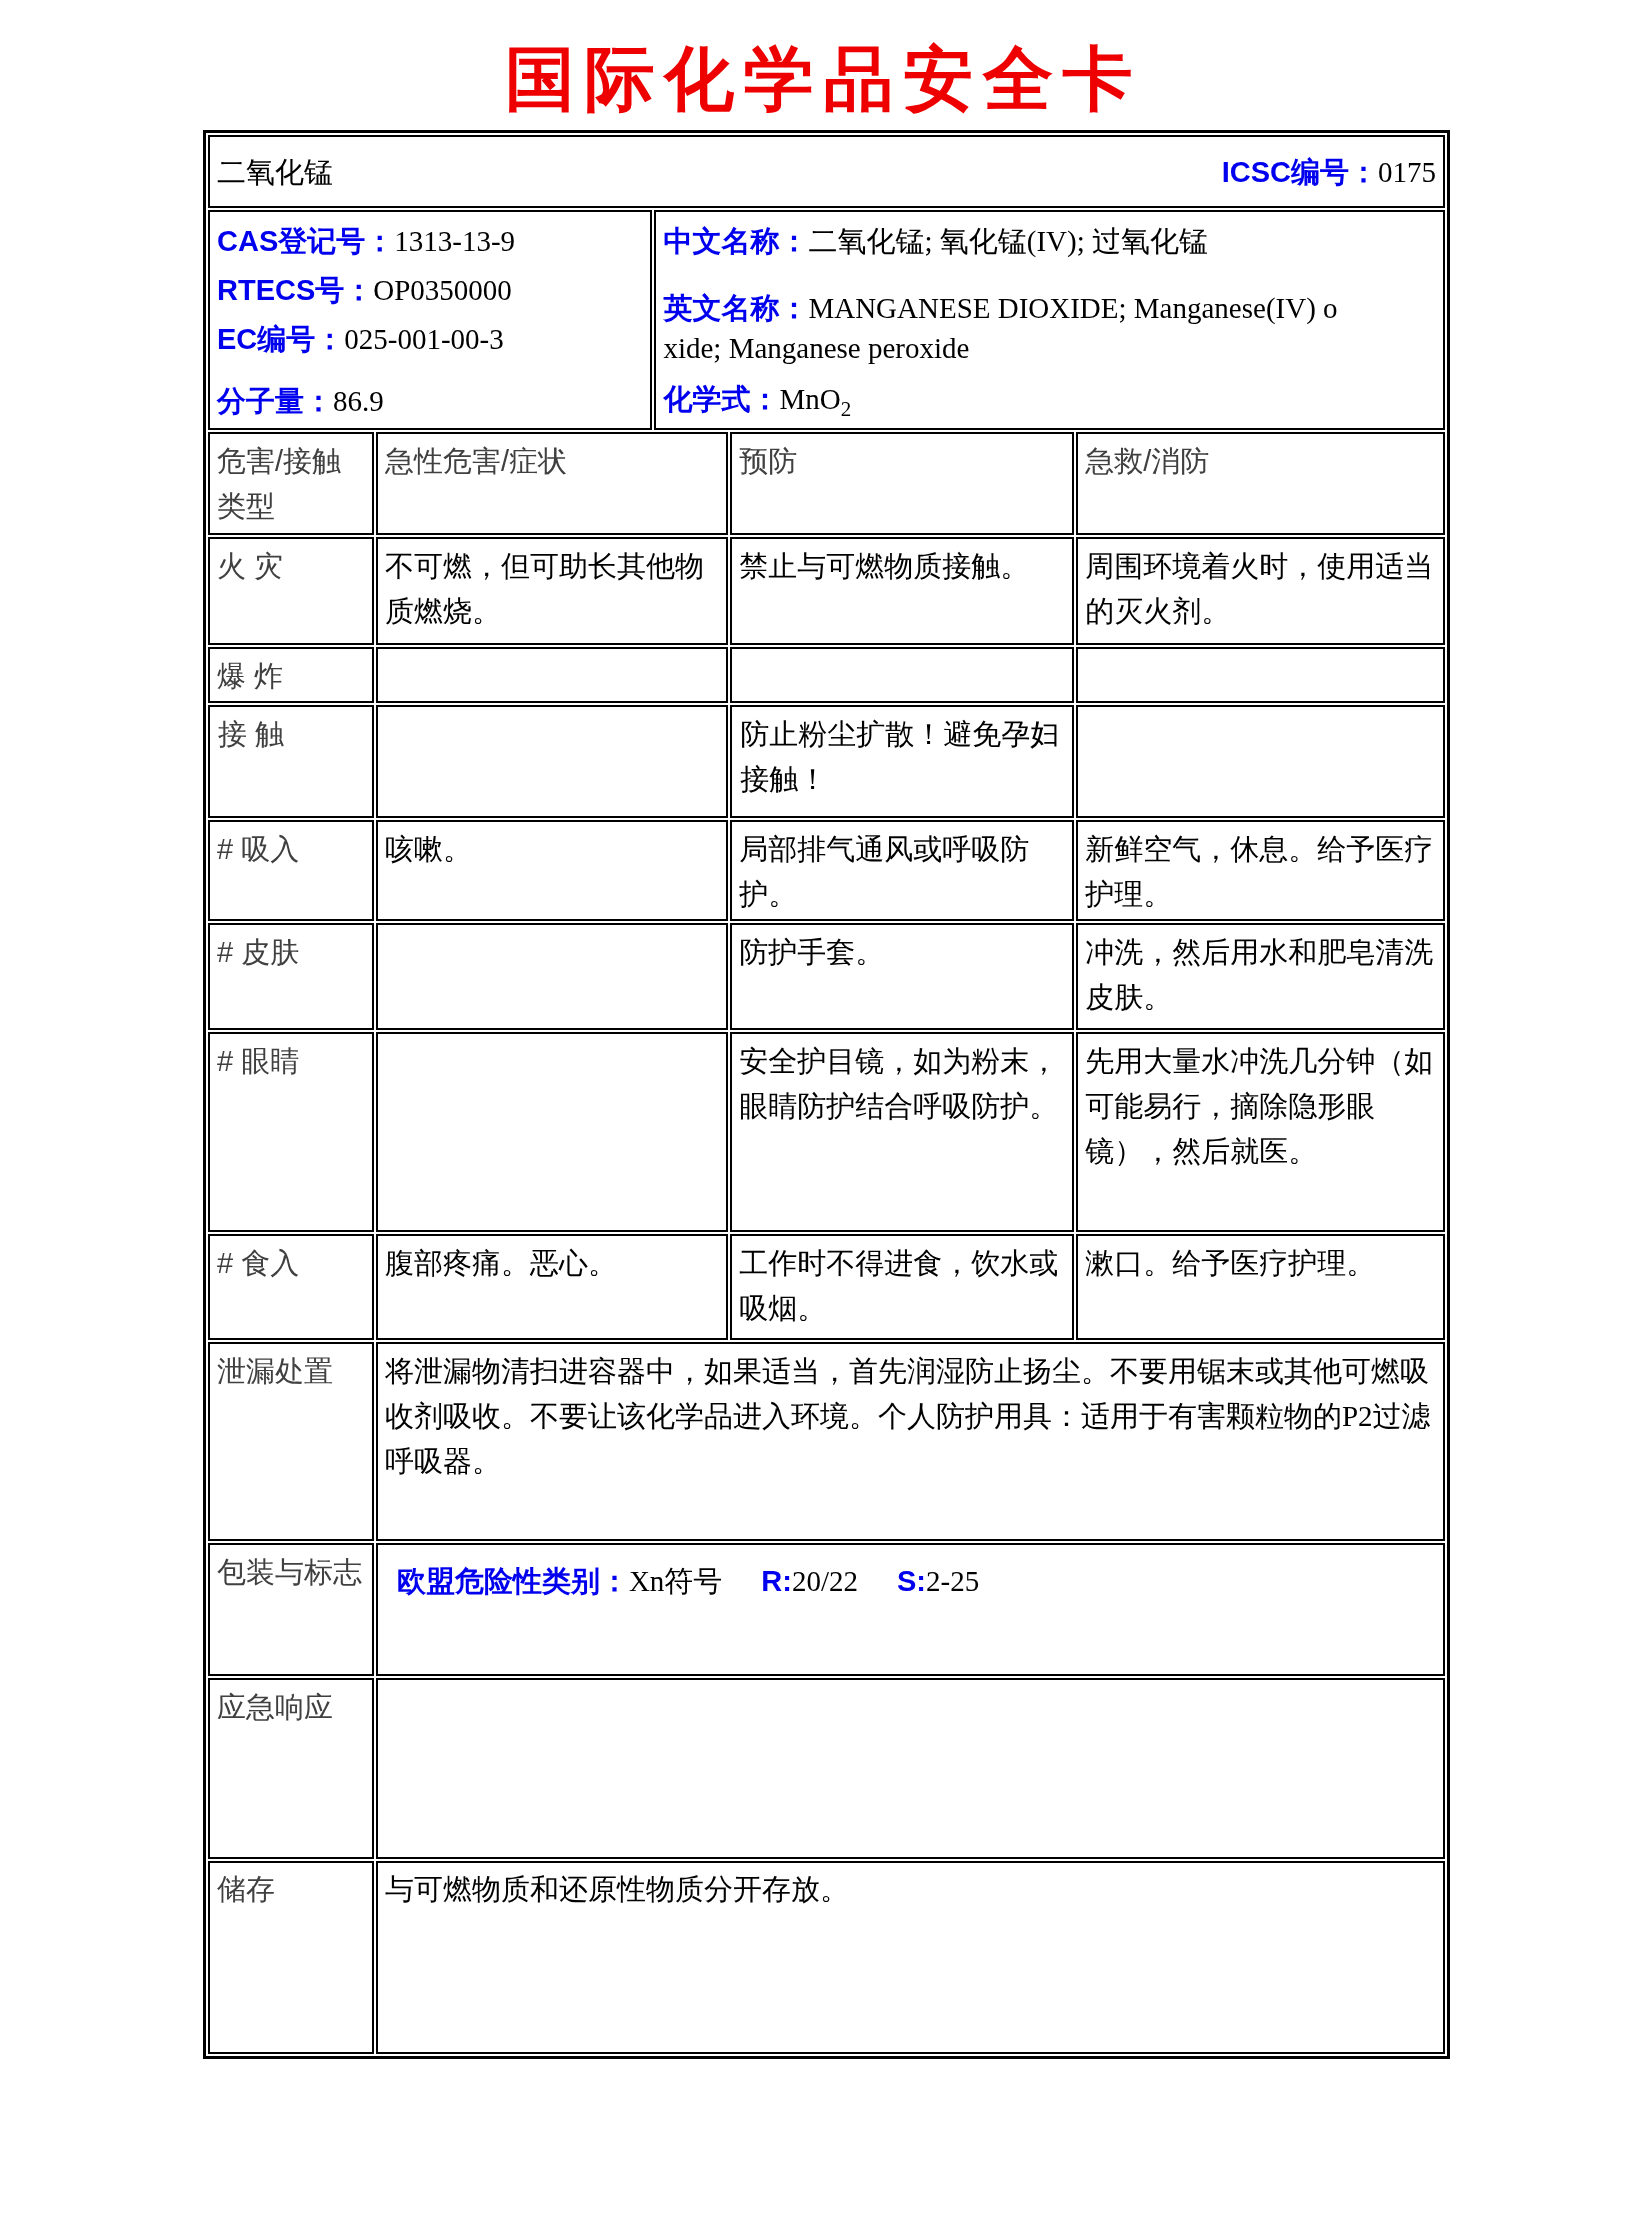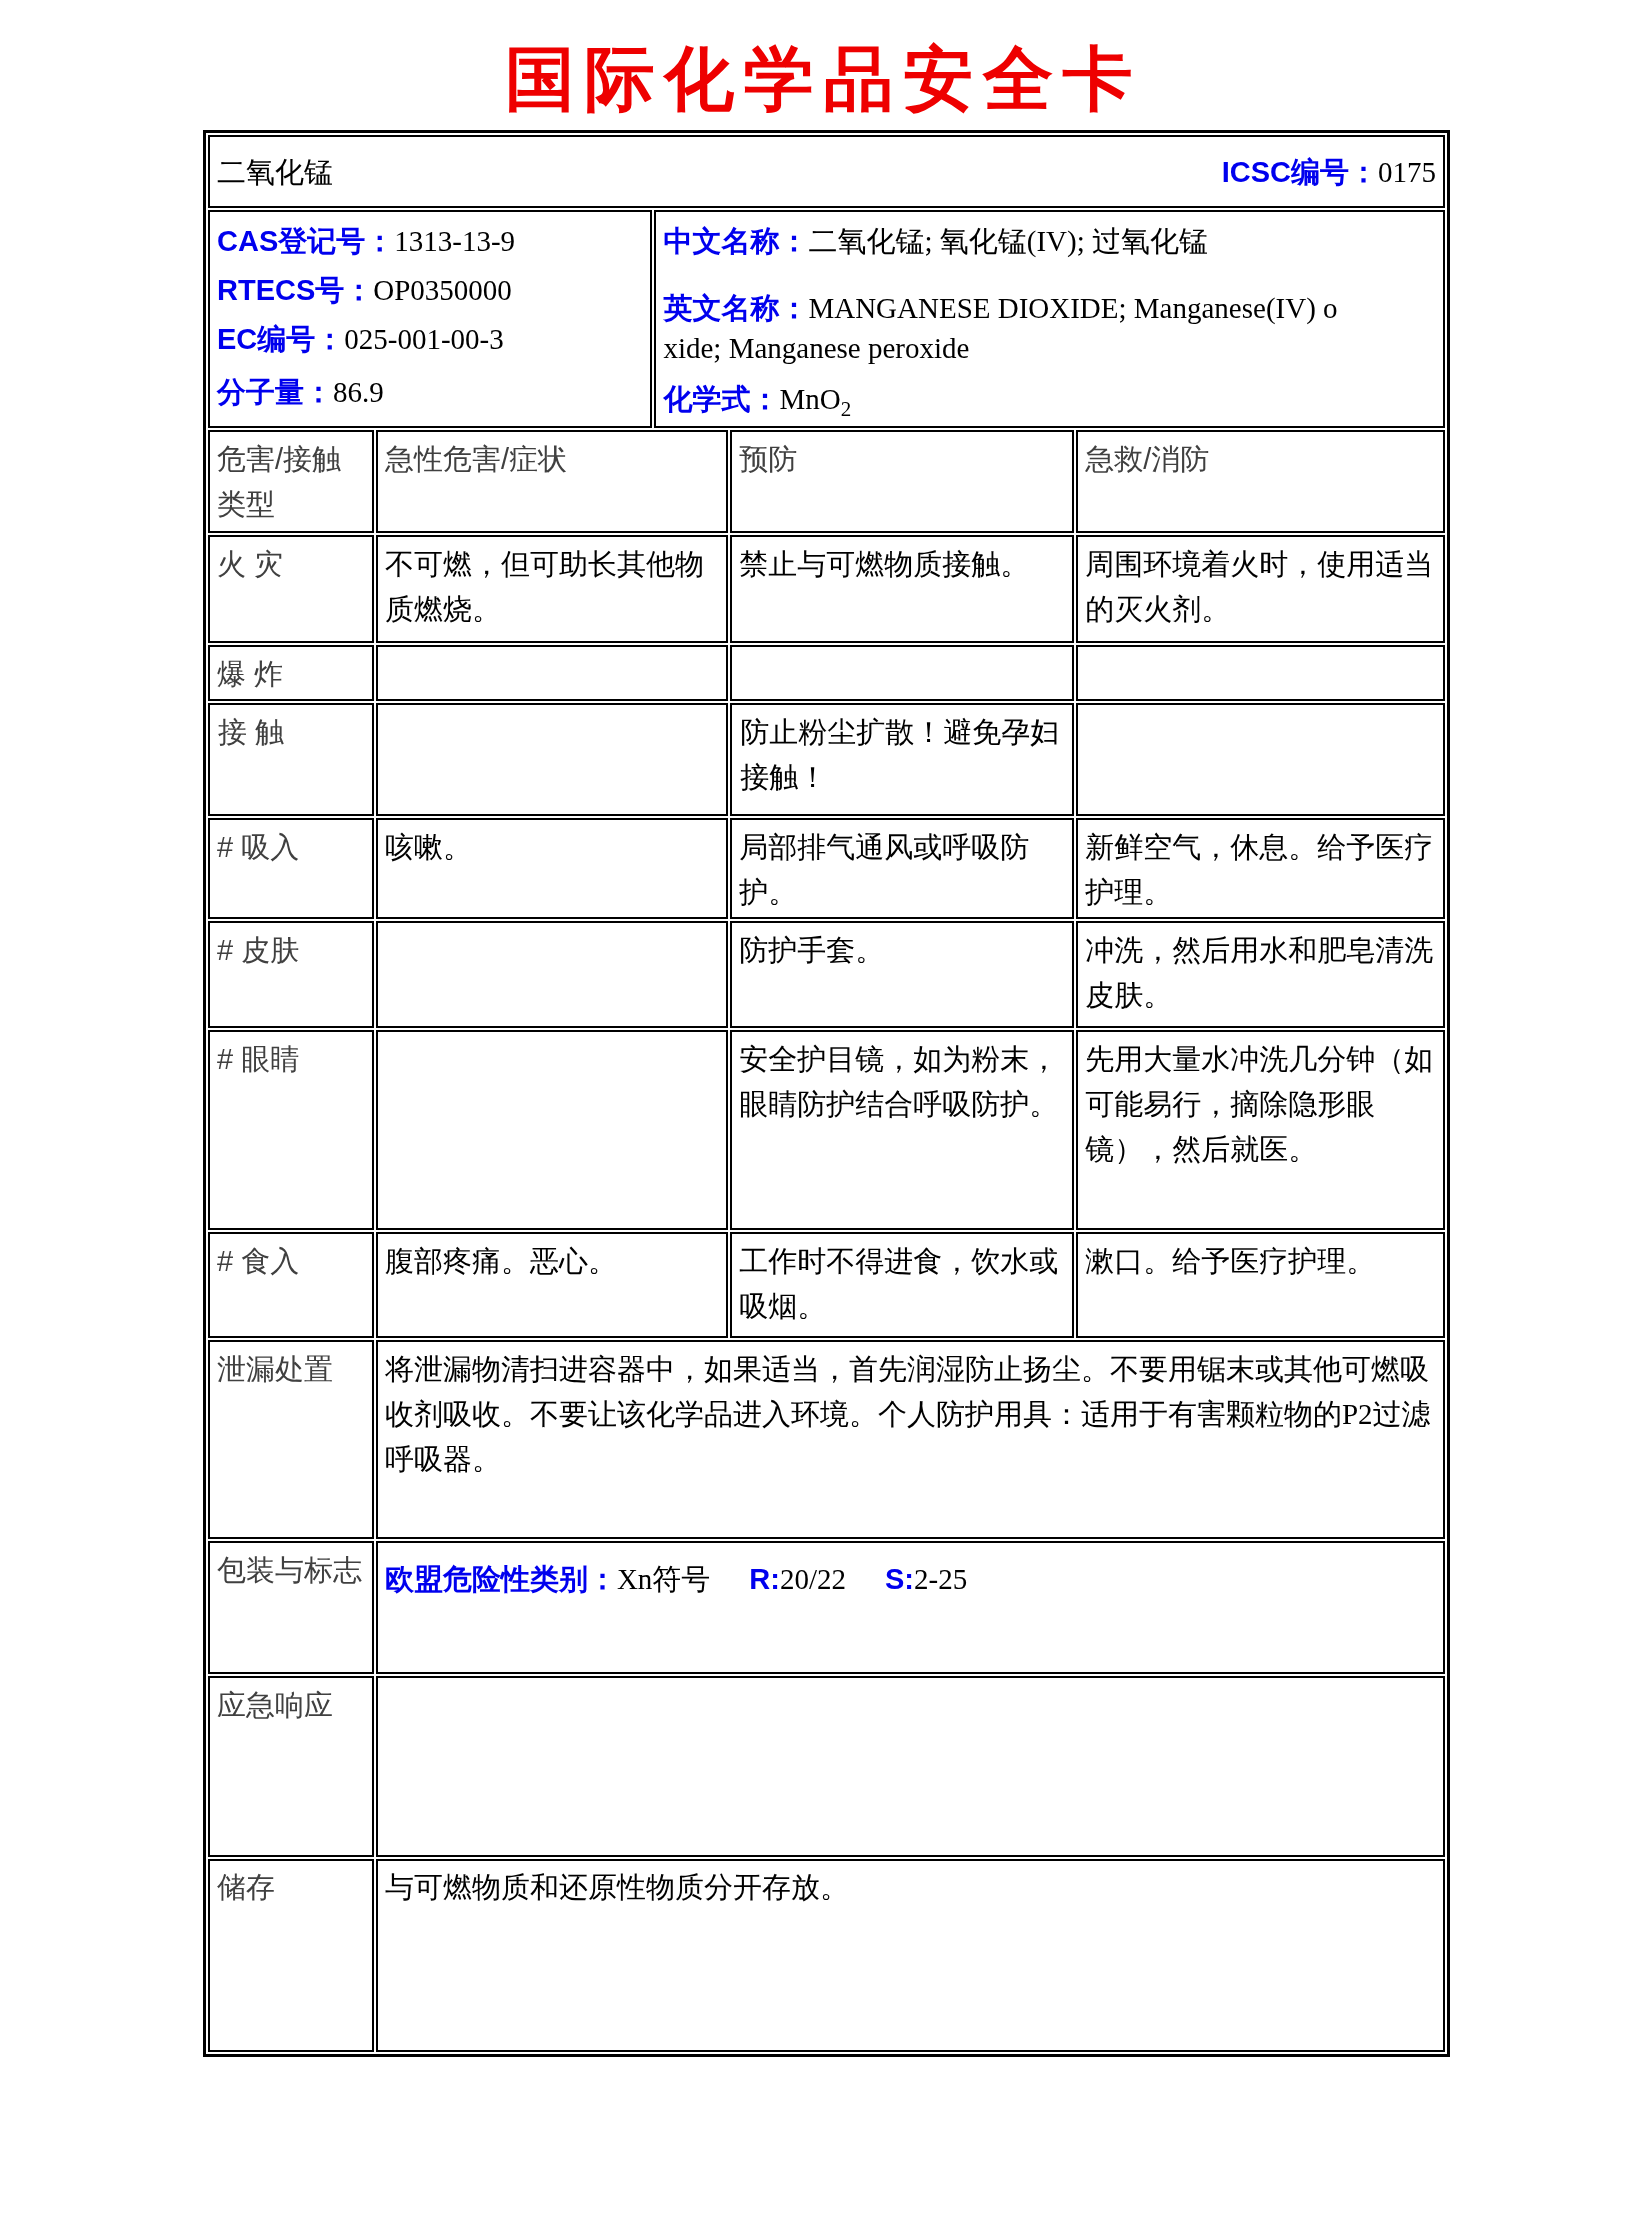--- a/index.html
+++ b/index.html
@@ -59,26 +59,26 @@
   tr.r-skin td{height:96px;}
   tr.r-eyes td{height:189px;}
   tr.r-ingestion td{height:95px;}
   tr.r-spillage td{height:188px;}
   tr.r-packaging td{height:122px;}
   tr.r-emergency td{height:170px;}
   tr.r-storage td{height:182px;}
 
   .hdr-flex{display:flex;justify-content:space-between;align-items:flex-end;}
   .iline{line-height:49px;white-space:nowrap;}
-  .mw-line{margin-top:4px;}
+  .mw-line{margin-top:13px;}
   .en-block{margin-top:22px;line-height:40px;max-width:682px;}
   .formula-line{margin-top:7px;}
   sub.fsub{font-size:21px;line-height:0;}
   .sp{margin-left:39px;}
-  .pack-line{padding-top:9.7px;}
+  .pack-line{padding-top:9.7px;margin-left:12px;}
 </style>
 </head>
 <body>
 
 <div class="page">
 
   <h1 class="title">国际化学品安全卡</h1>
 
   <table class="card">
     <colgroup>

